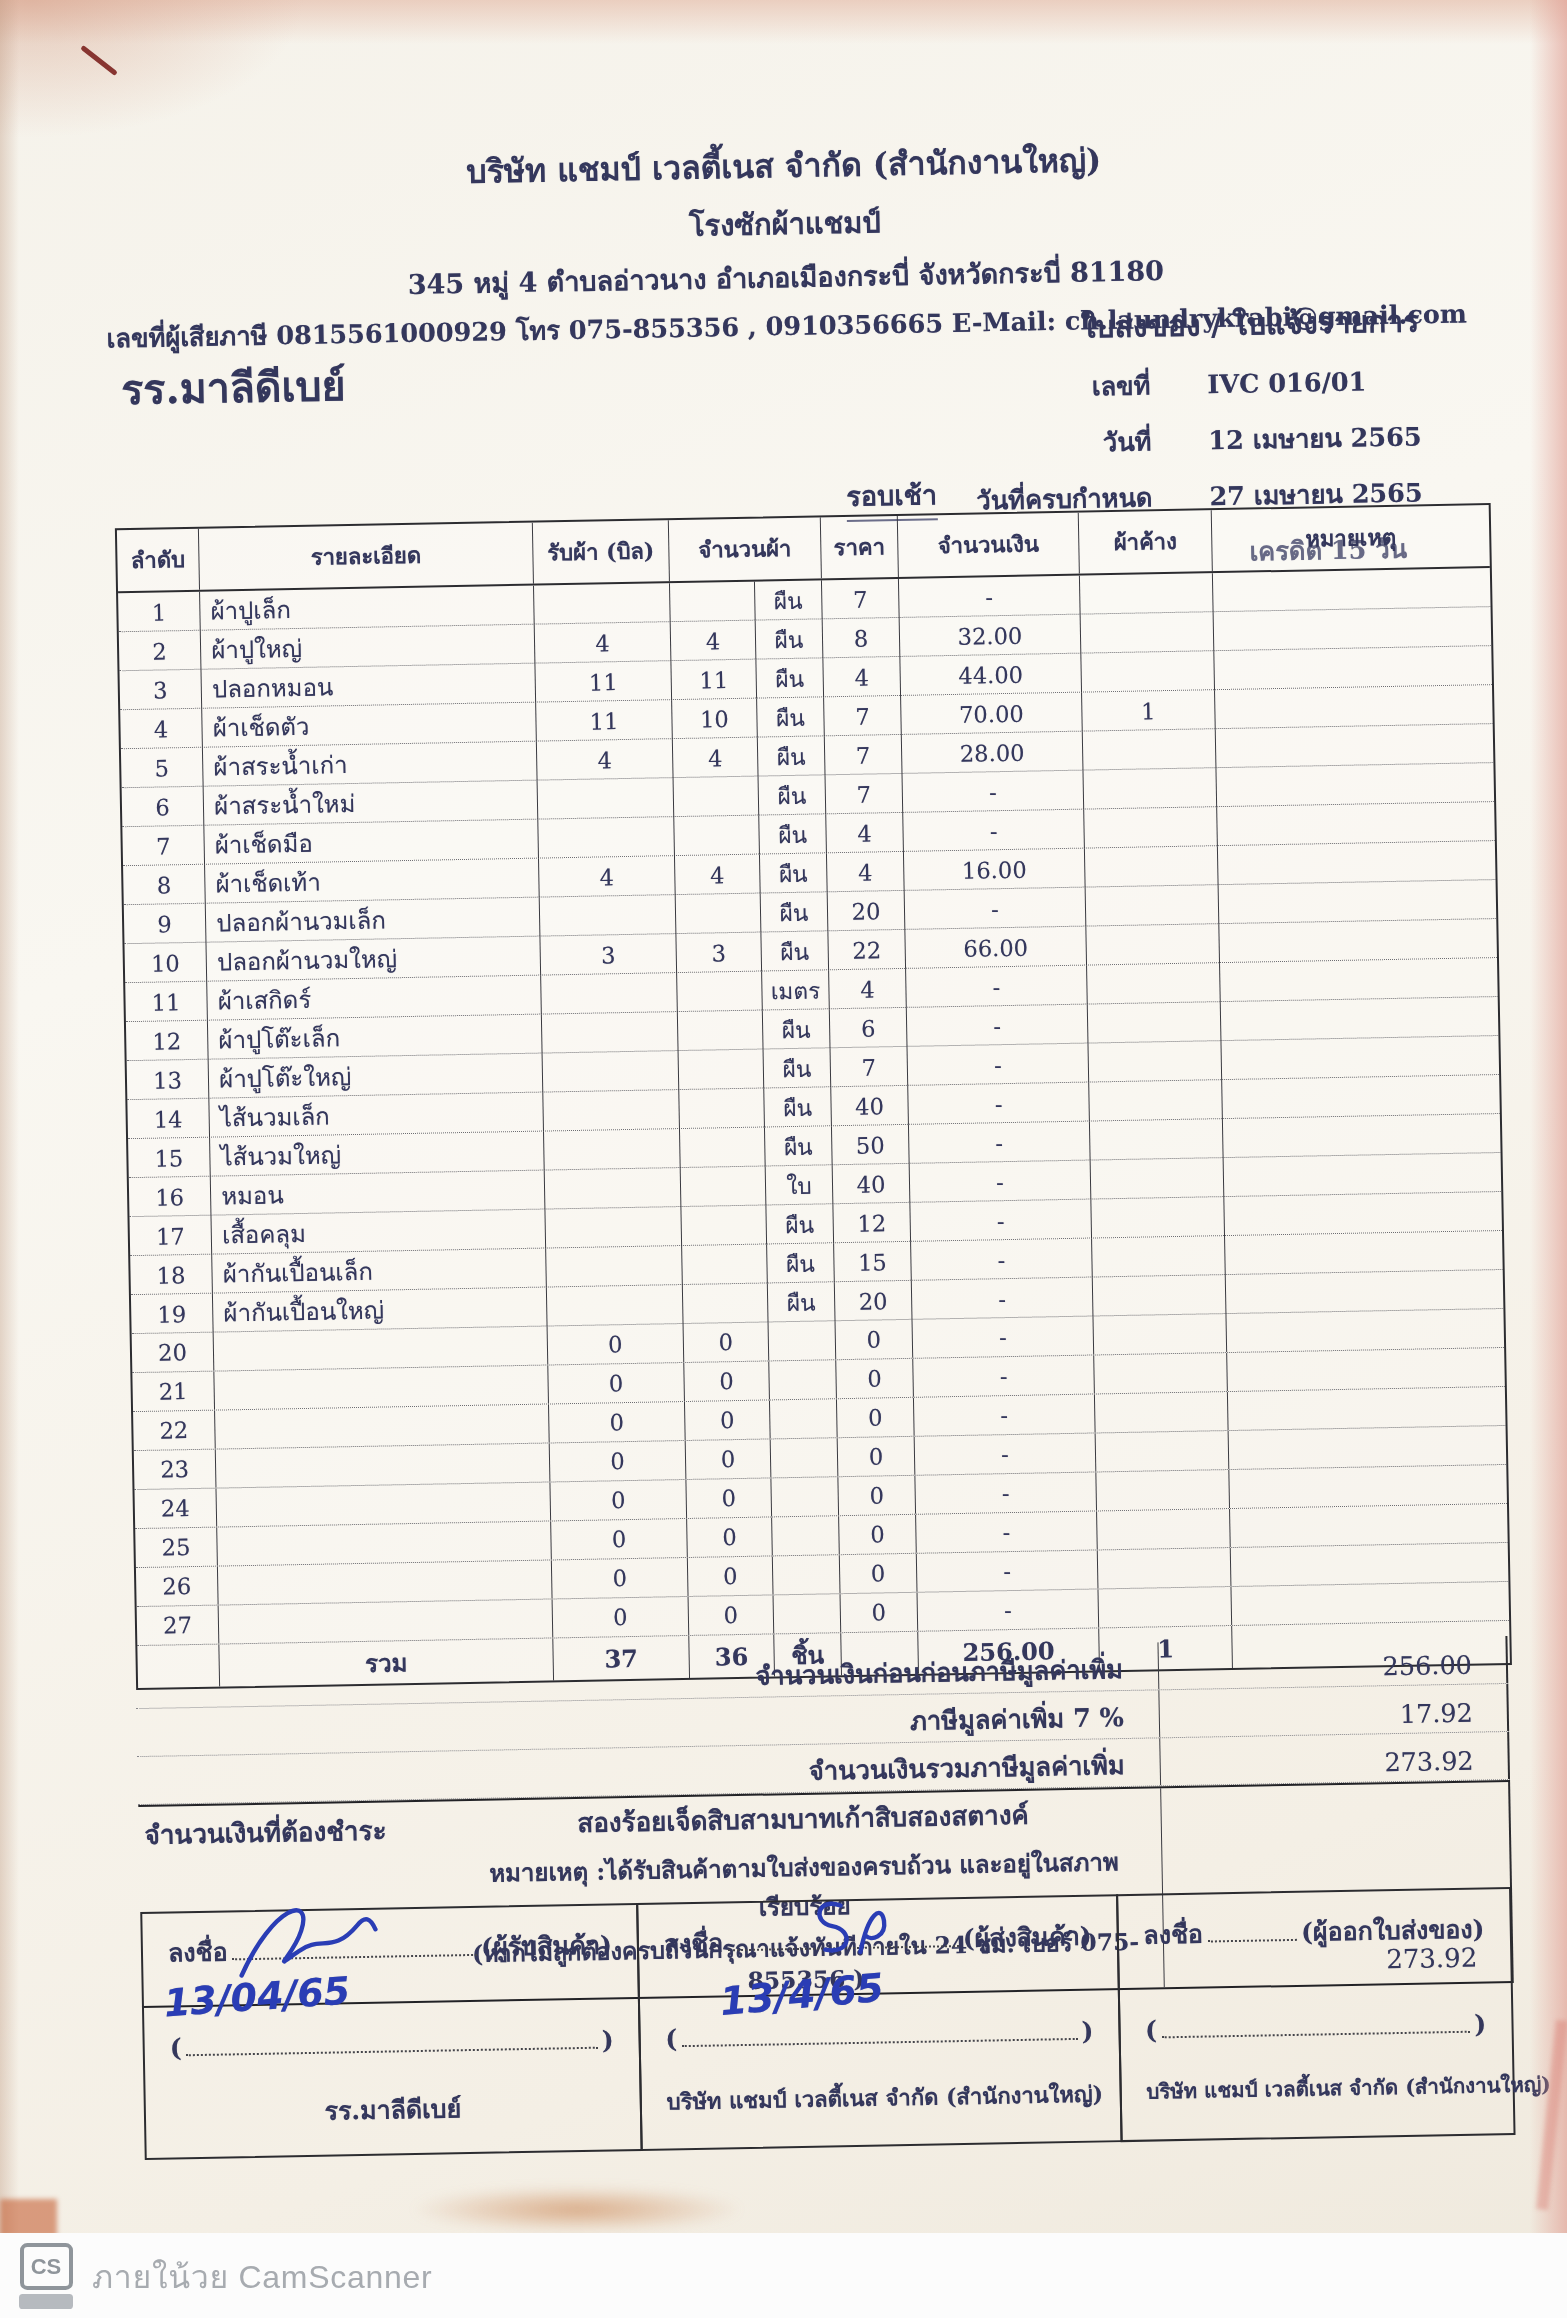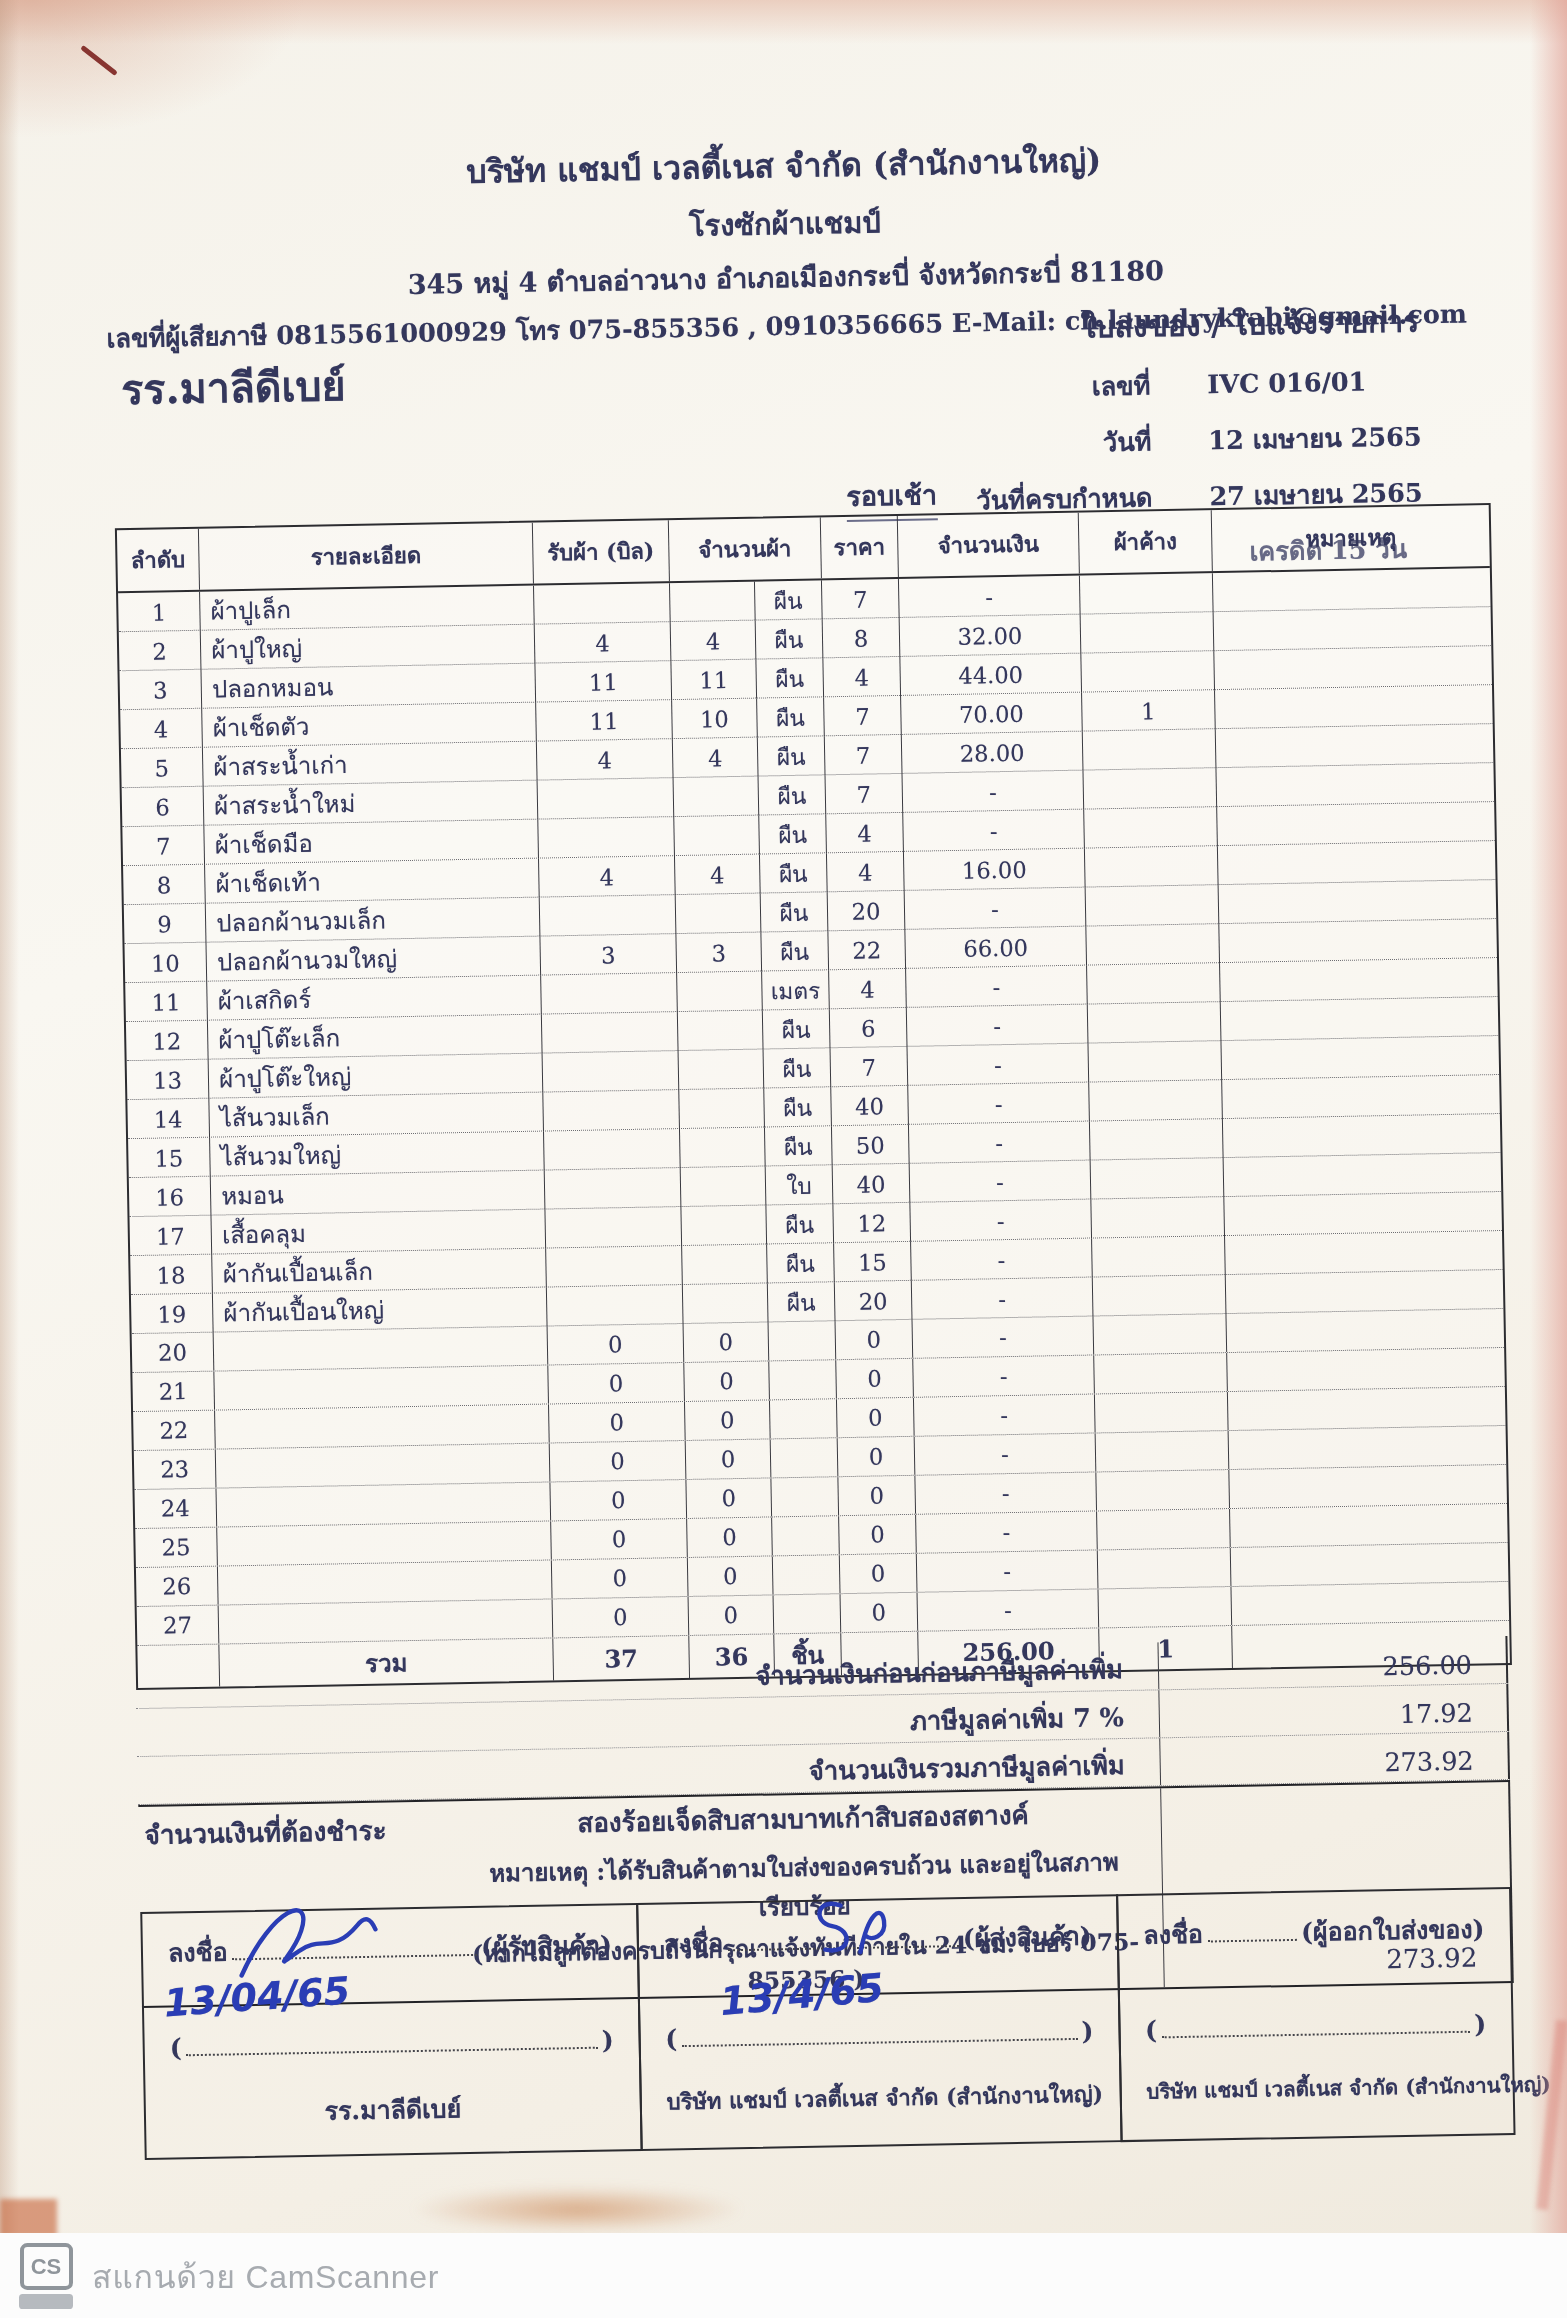--- a/index.html
+++ b/index.html
@@ -575,17 +575,17 @@
   <div class="art smudge-bottom"></div>
   <div class="art smudge-bl"></div>
   <div class="art crease"></div>
   <div class="art streak-br"></div>
 
   <div class="footer">
     <div class="cs-logo">
       <div class="cs-box">CS</div>
       <div class="cs-base"></div>
     </div>
-    <div class="cs-text">สแกนด้วย CamScanner</div>
+    <div class="cs-text">ภายใน้วย CamScanner</div>
   </div>
 
 </div>
 
 
 </body></html>

